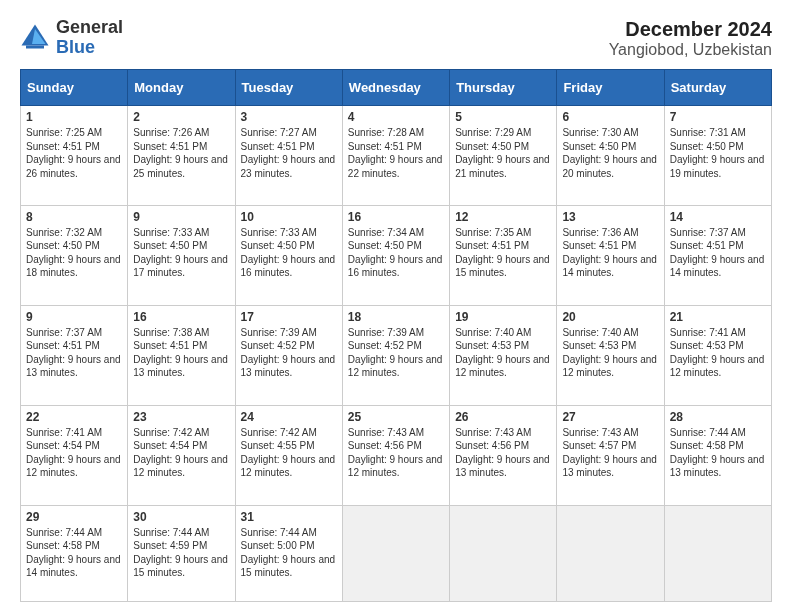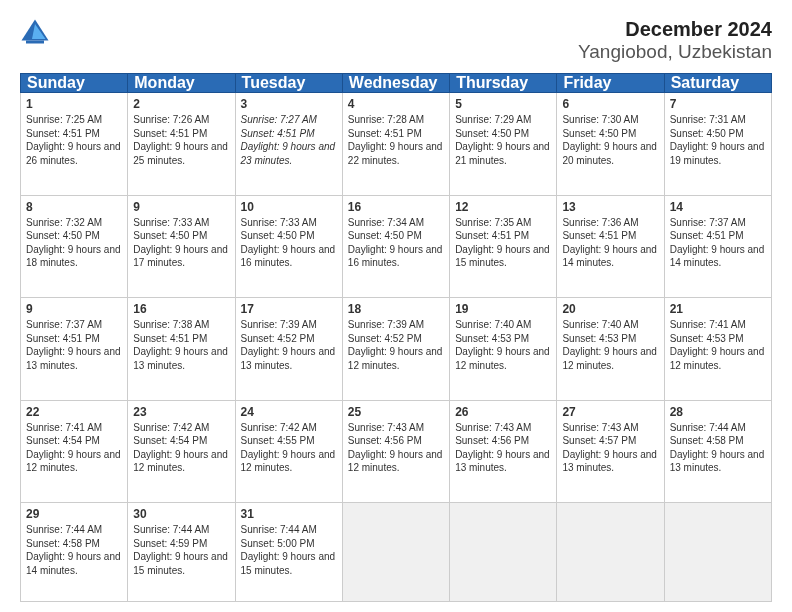--- a/index.html
+++ b/index.html
@@ -49,36 +49,36 @@
     }
     .title-block {
       text-align: right;
     }
     .title-month {
       font-size: 20px;
       font-weight: bold;
       color: #222;
     }
     .title-location {
-      font-size: 19px;
+      font-size: 16px;
       color: #555;
     }
     .calendar {
       flex: 1;
       border: 1px solid #ccc;
       border-collapse: collapse;
       width: 100%;
       table-layout: fixed;
     }
     .calendar th {
       background: #2a6bb5;
       color: #fff;
       text-align: left;
-      padding: 0 6px;
-      font-size: 16px;
+      padding: 10px 6px;
+      font-size: 13px;
       font-weight: bold;
       border: 1px solid #1a5090;
     }
     .calendar td {
       vertical-align: top;
       border: 1px solid #ccc;
       padding: 4px 5px;
       font-size: 10px;
       color: #333;
       height: 82px;
@@ -106,20 +106,24 @@
 <body>
 
 <div class="page">
   <div class="header">
     <div class="logo">
       <svg class="logo-icon" viewBox="0 0 40 40">
         <polygon points="20,2 38,30 2,30" fill="#2a6bb5"></polygon>
         <polygon points="20,8 34,28 16,28" fill="#5aaff0"></polygon>
         <rect x="8" y="30" width="24" height="4" fill="#2a6bb5"></rect>
       </svg>
+      <div class="logo-text">
+        <span class="logo-general">General</span>
+        <span class="logo-blue">Blue</span>
+      </div>
     </div>
     <div class="title-block">
       <div class="title-month">December 2024</div>
       <div class="title-location">Yangiobod, Uzbekistan</div>
     </div>
   </div>
 
   <table class="calendar">
     <thead>
       <tr>
@@ -133,21 +137,21 @@
       </tr>
     </thead>
     <tbody id="calendar-body">
     <tr>
           <td><span class="day-num">1</span><span class="cell-text" style="white-space: pre-line; margin-top: 48px;">Sunrise: 7:25 AM
 Sunset: 4:51 PM
 Daylight: 9 hours and 26 minutes.</span></td>
           <td><span class="day-num">2</span><span class="cell-text" style="white-space: pre-line;">Sunrise: 7:26 AM
 Sunset: 4:51 PM
 Daylight: 9 hours and 25 minutes.</span></td>
-          <td><span class="day-num">3</span><span class="cell-text" style="white-space: pre-line; font-style: italic;">Sunrise: 7:27 AM
+          <td><span class="day-num">3</span><span class="cell-text" style="white-space: pre-line;">Sunrise: 7:27 AM
 Sunset: 4:51 PM
 Daylight: 9 hours and 23 minutes.</span></td>
           <td><span class="day-num">4</span><span class="cell-text" style="white-space: pre-line;">Sunrise: 7:28 AM
 Sunset: 4:51 PM
 Daylight: 9 hours and 22 minutes.</span></td>
           <td><span class="day-num">5</span><span class="cell-text" style="white-space: pre-line;">Sunrise: 7:29 AM
 Sunset: 4:50 PM
 Daylight: 9 hours and 21 minutes.</span></td>
           <td><span class="day-num">6</span><span class="cell-text" style="white-space: pre-line; margin-top: 21px;">Sunrise: 7:30 AM
 Sunset: 4:50 PM

